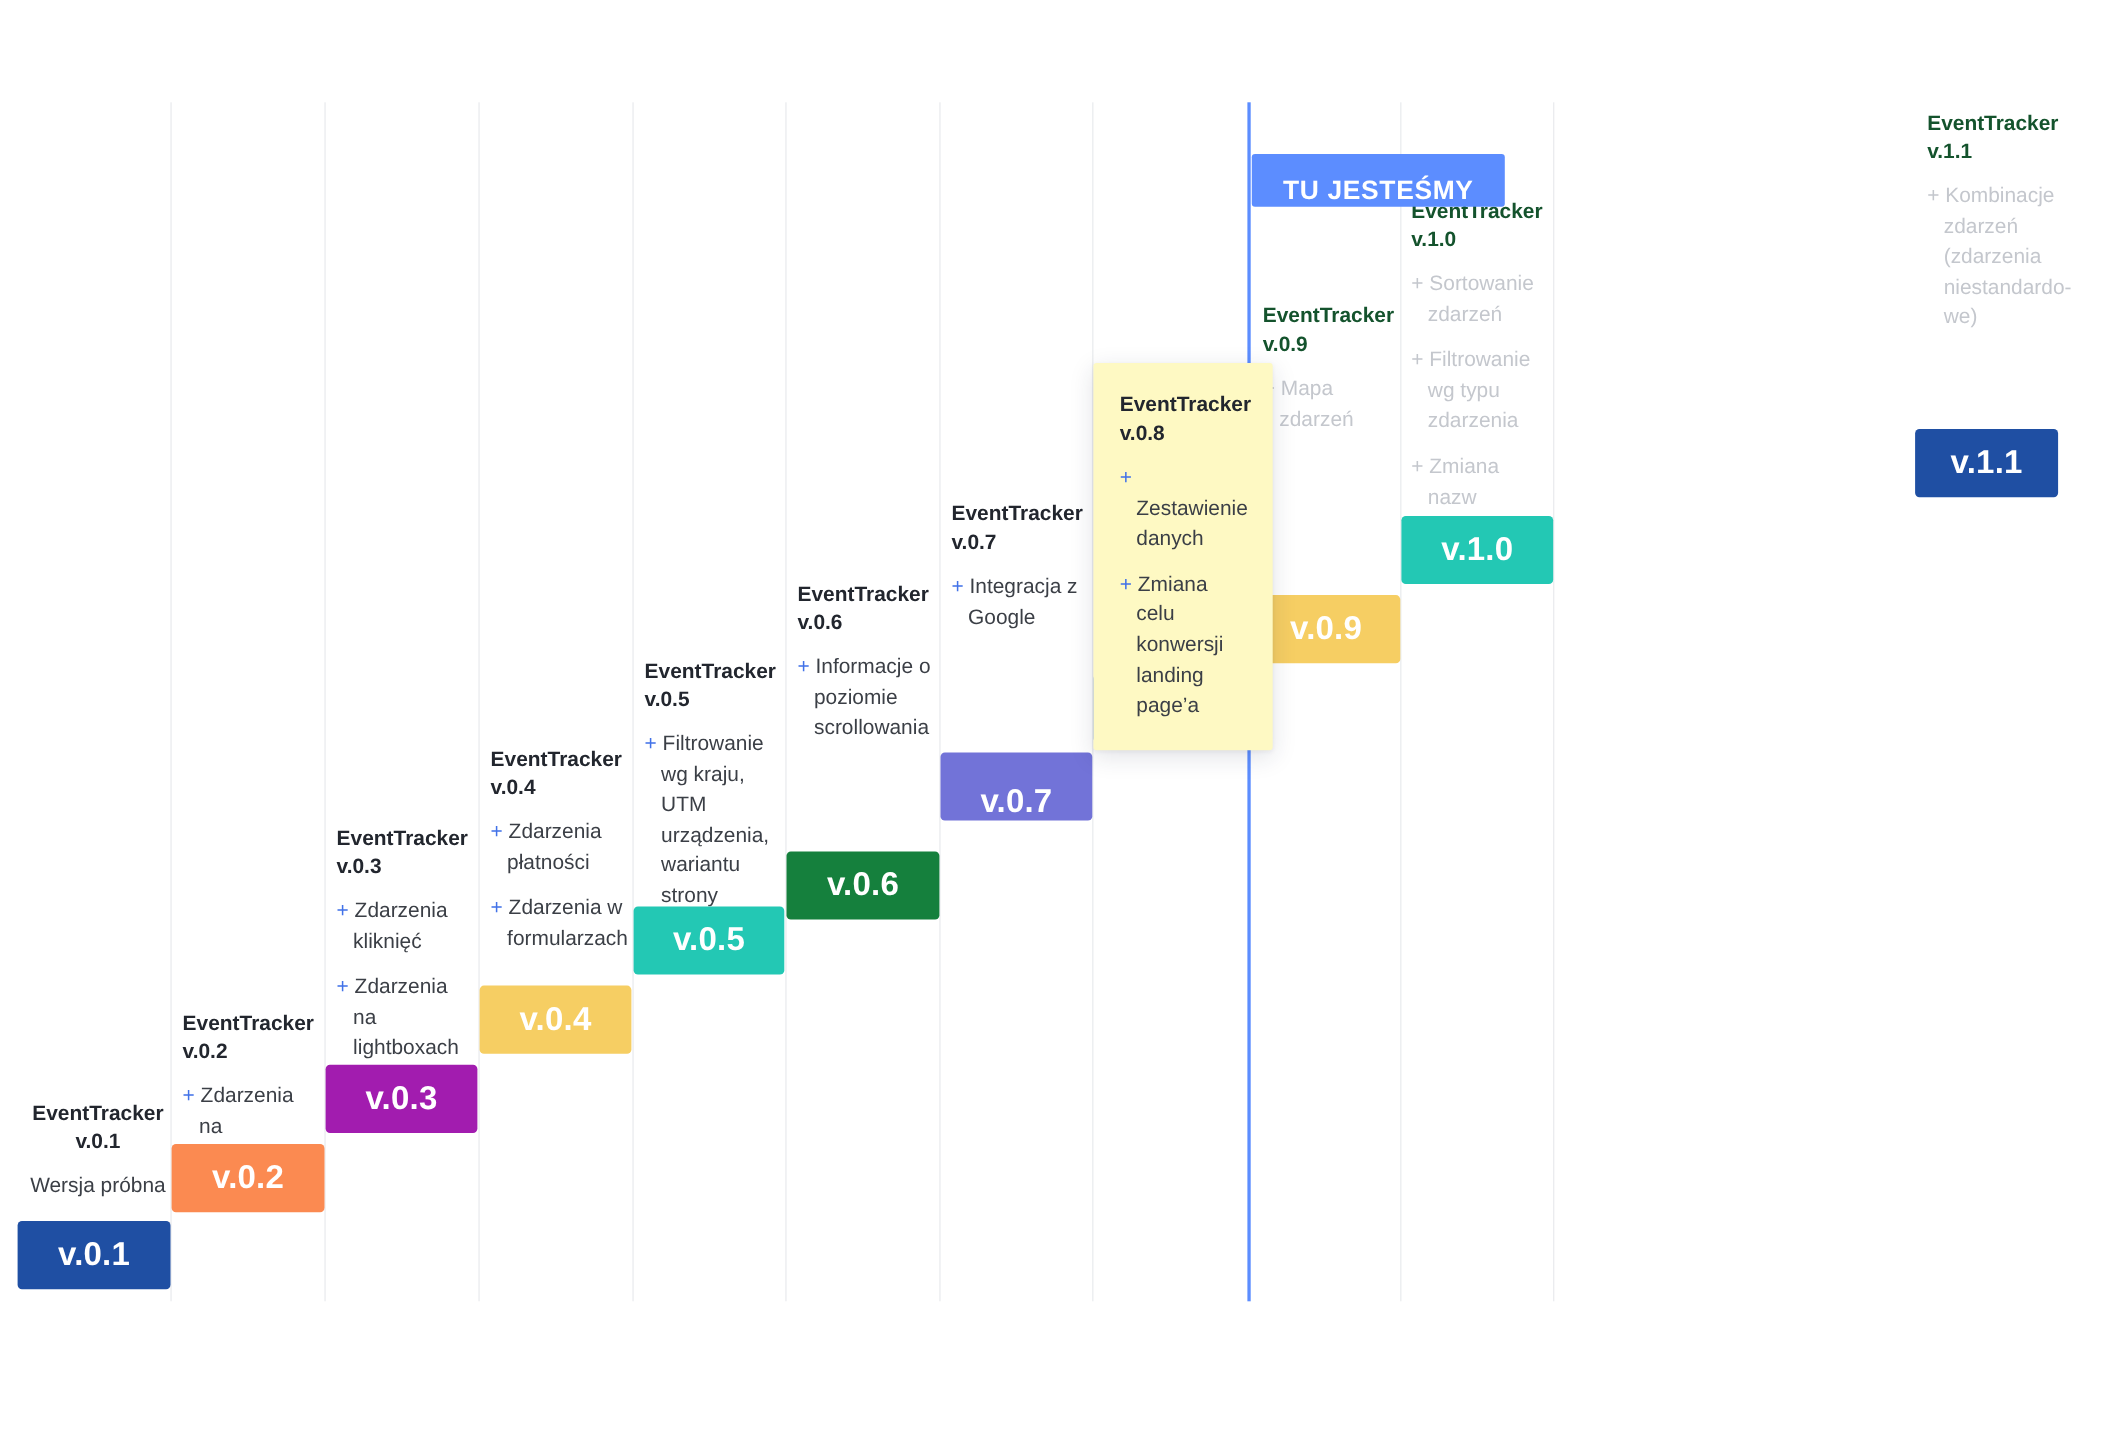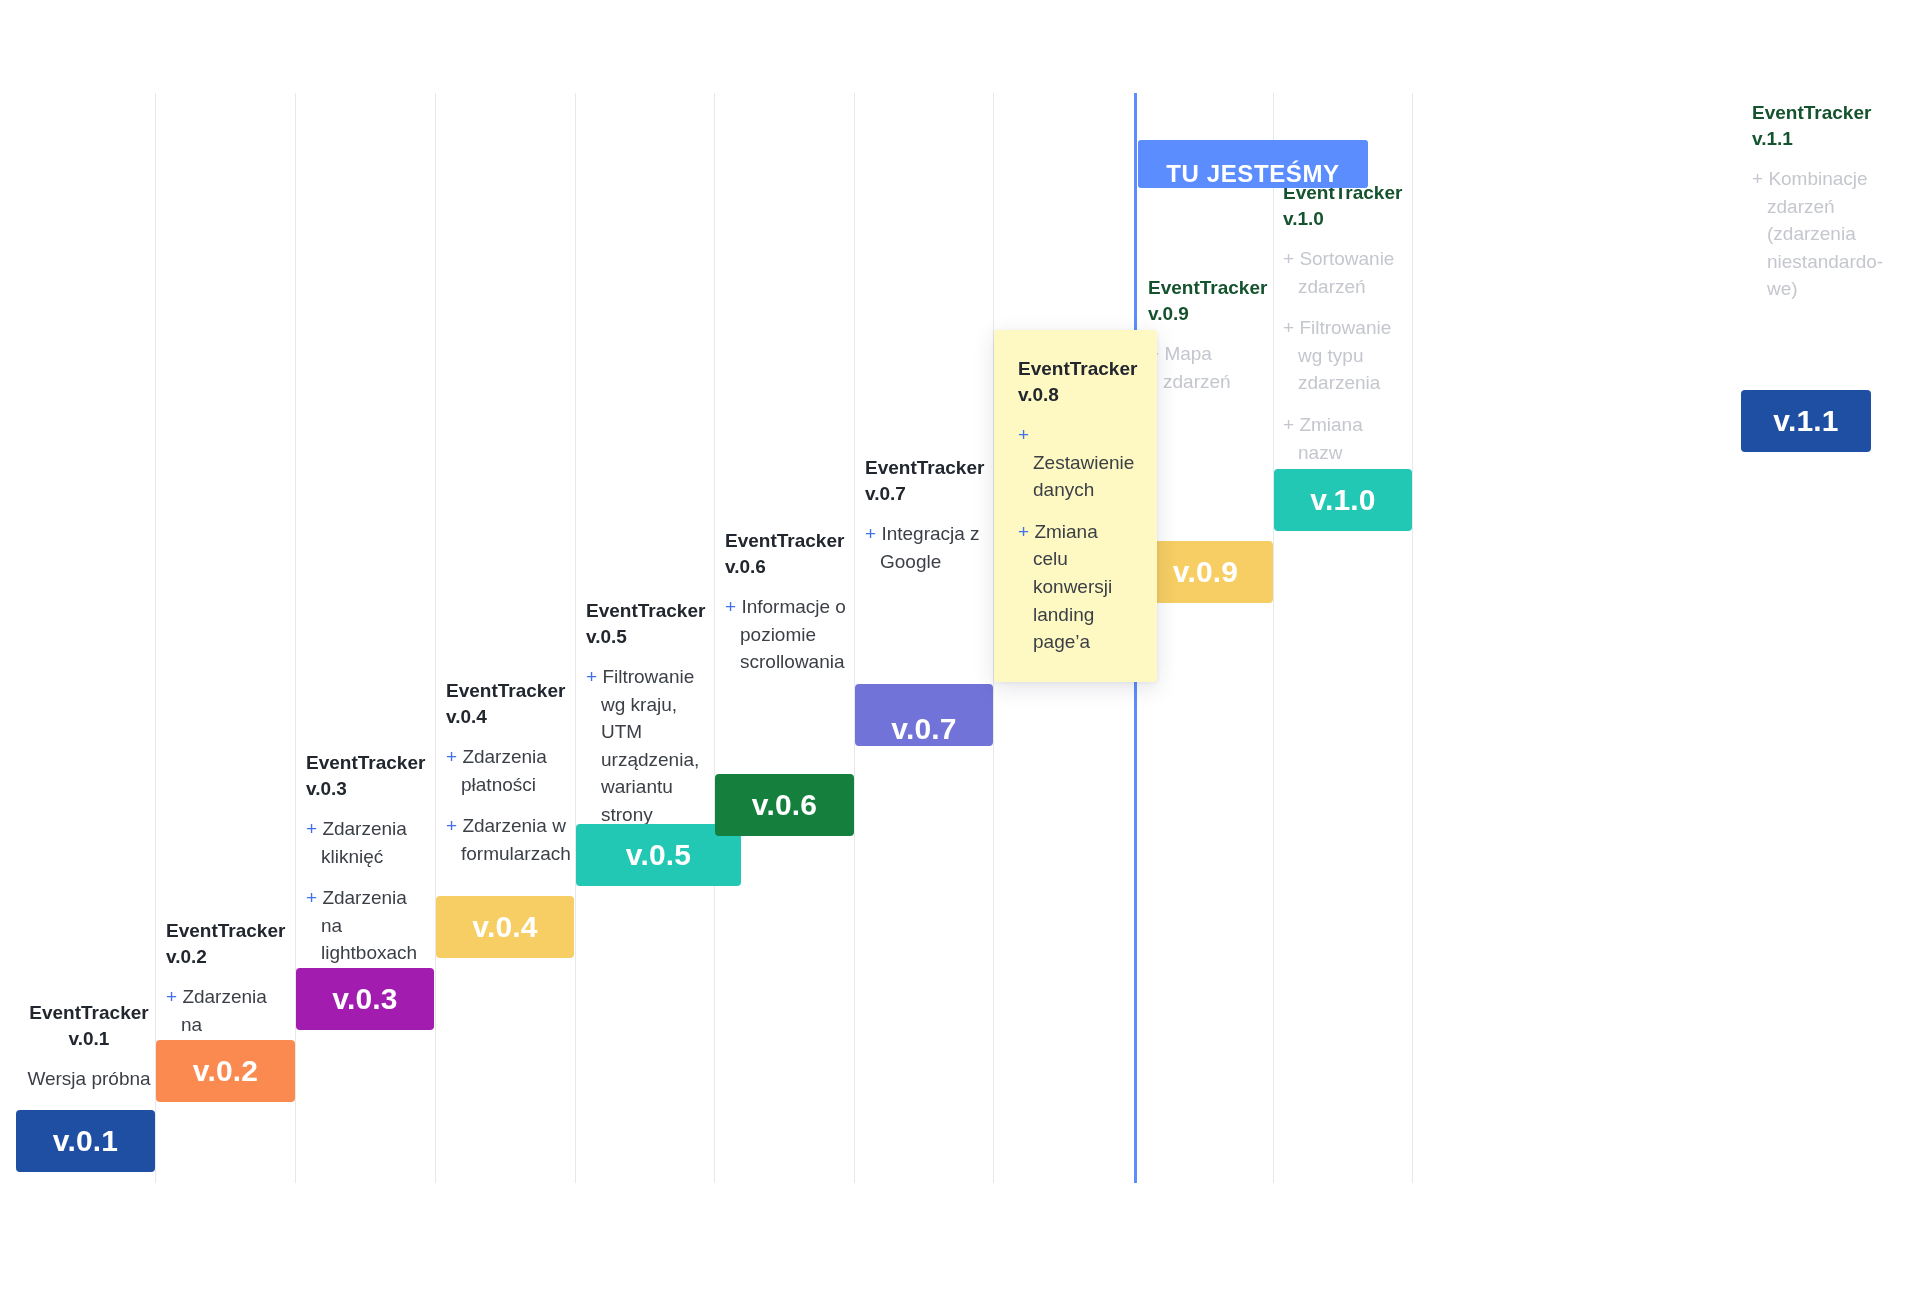--- a/index.html
+++ b/index.html
@@ -150,21 +150,21 @@
     <span class="feat"><span class="plus">+ </span><span>Zdarzenia w formularzach</span></span>
   </div>
   <div class="ver-bar" style="left:436px; top:896px; width:138px; height:62px; background:#f6ce63;">
     <span>v.0.4</span>
   </div>
 
   <div class="ver-note" style="left:586px; top:598px; width:128px;">
     <span class="ver-title">EventTracker v.0.5</span>
     <span class="feat"><span class="plus">+ </span><span>Filtrowanie wg kraju, UTM urządzenia, wariantu strony</span></span>
   </div>
-  <div class="ver-bar" style="left:576px; top:824px; width:165px; height:62px; background:#23c8b4;">
+  <div class="ver-bar" style="left:576px; top:824px; width:137px; height:62px; background:#23c8b4;">
     <span>v.0.5</span>
   </div>
 
   <div class="ver-note" style="left:725px; top:528px; width:128px;">
     <span class="ver-title">EventTracker v.0.6</span>
     <span class="feat"><span class="plus">+ </span><span>Informacje o poziomie scrollowania</span></span>
   </div>
   <div class="ver-bar" style="left:715px; top:754px; width:139px; height:62px; background:#15803d;margin-top:20px;">
     <span>v.0.6</span>
   </div>

